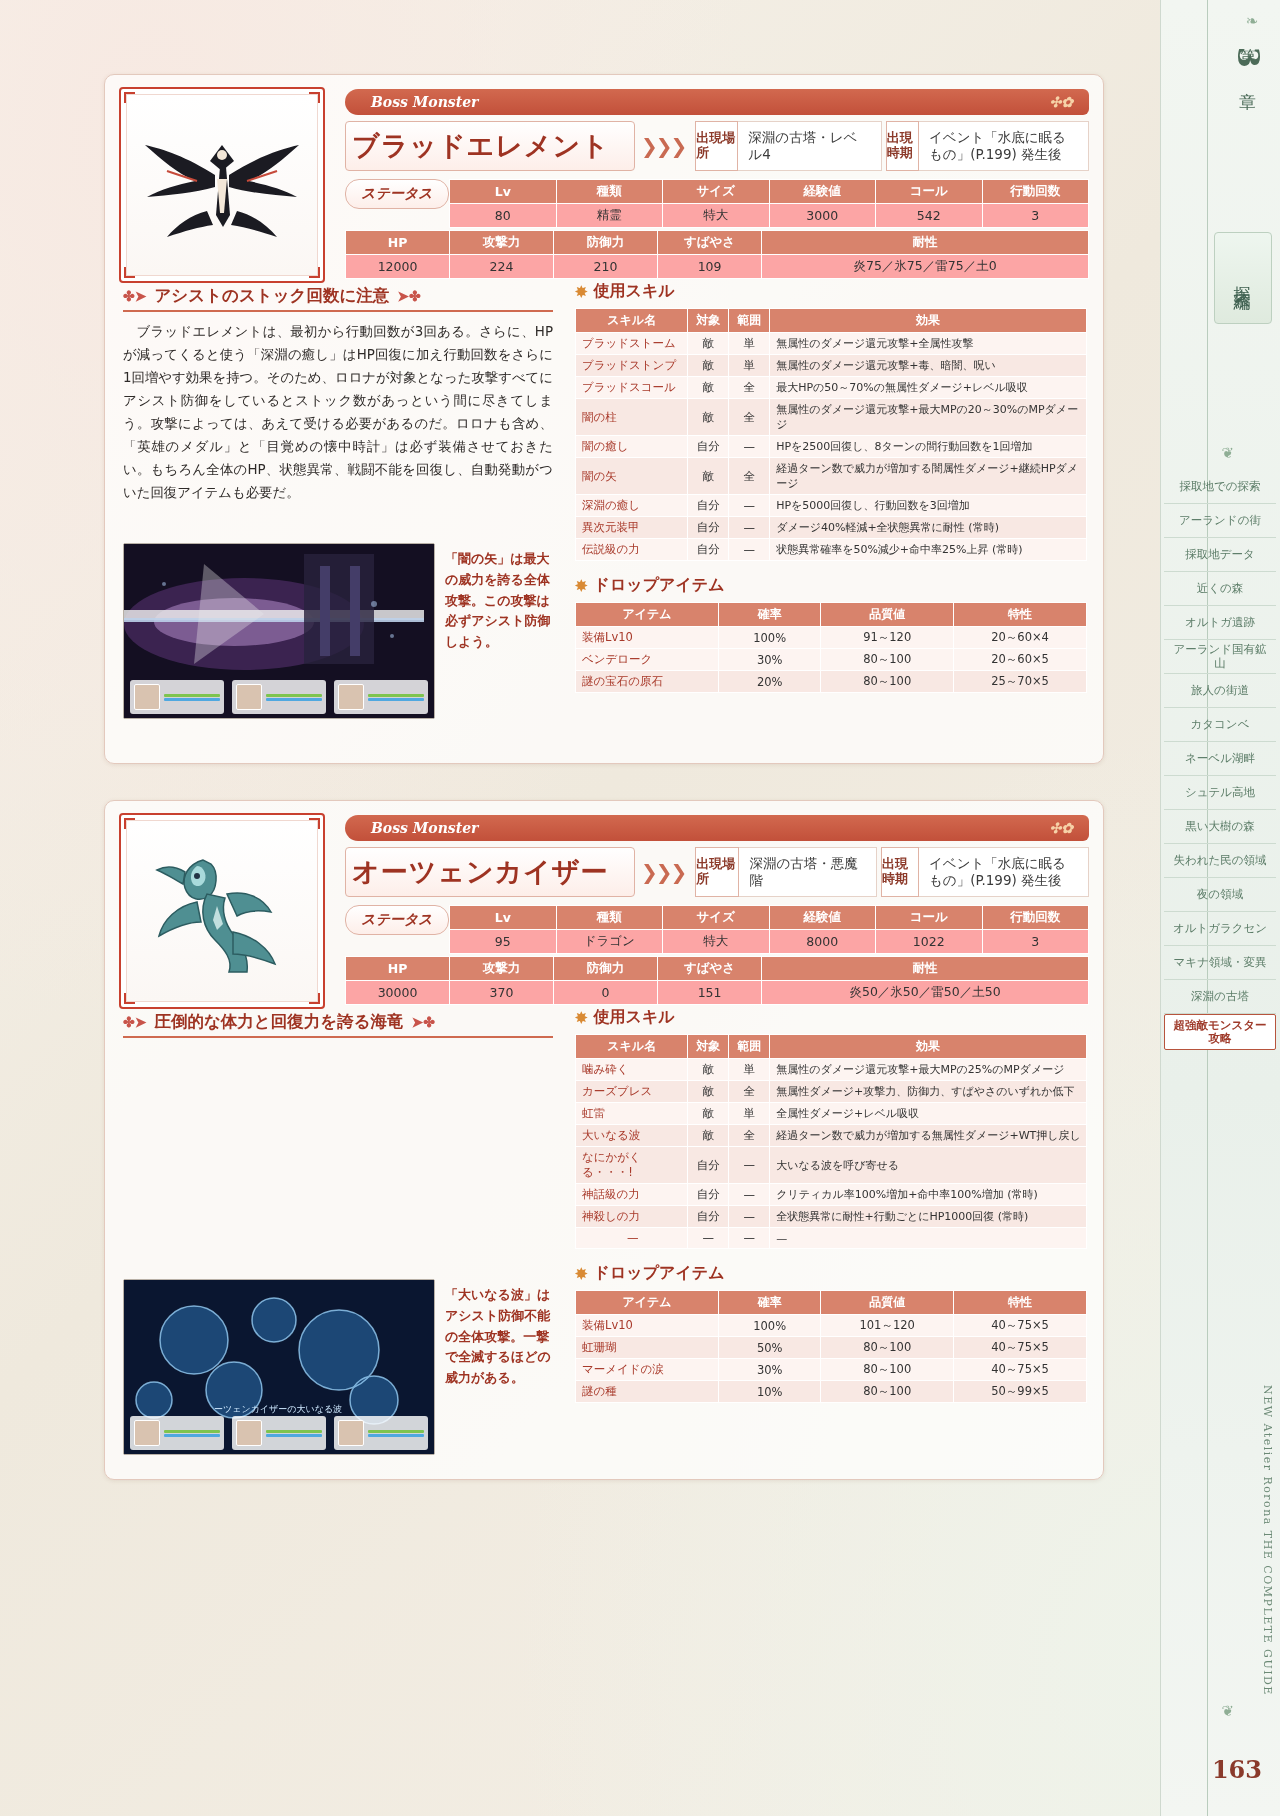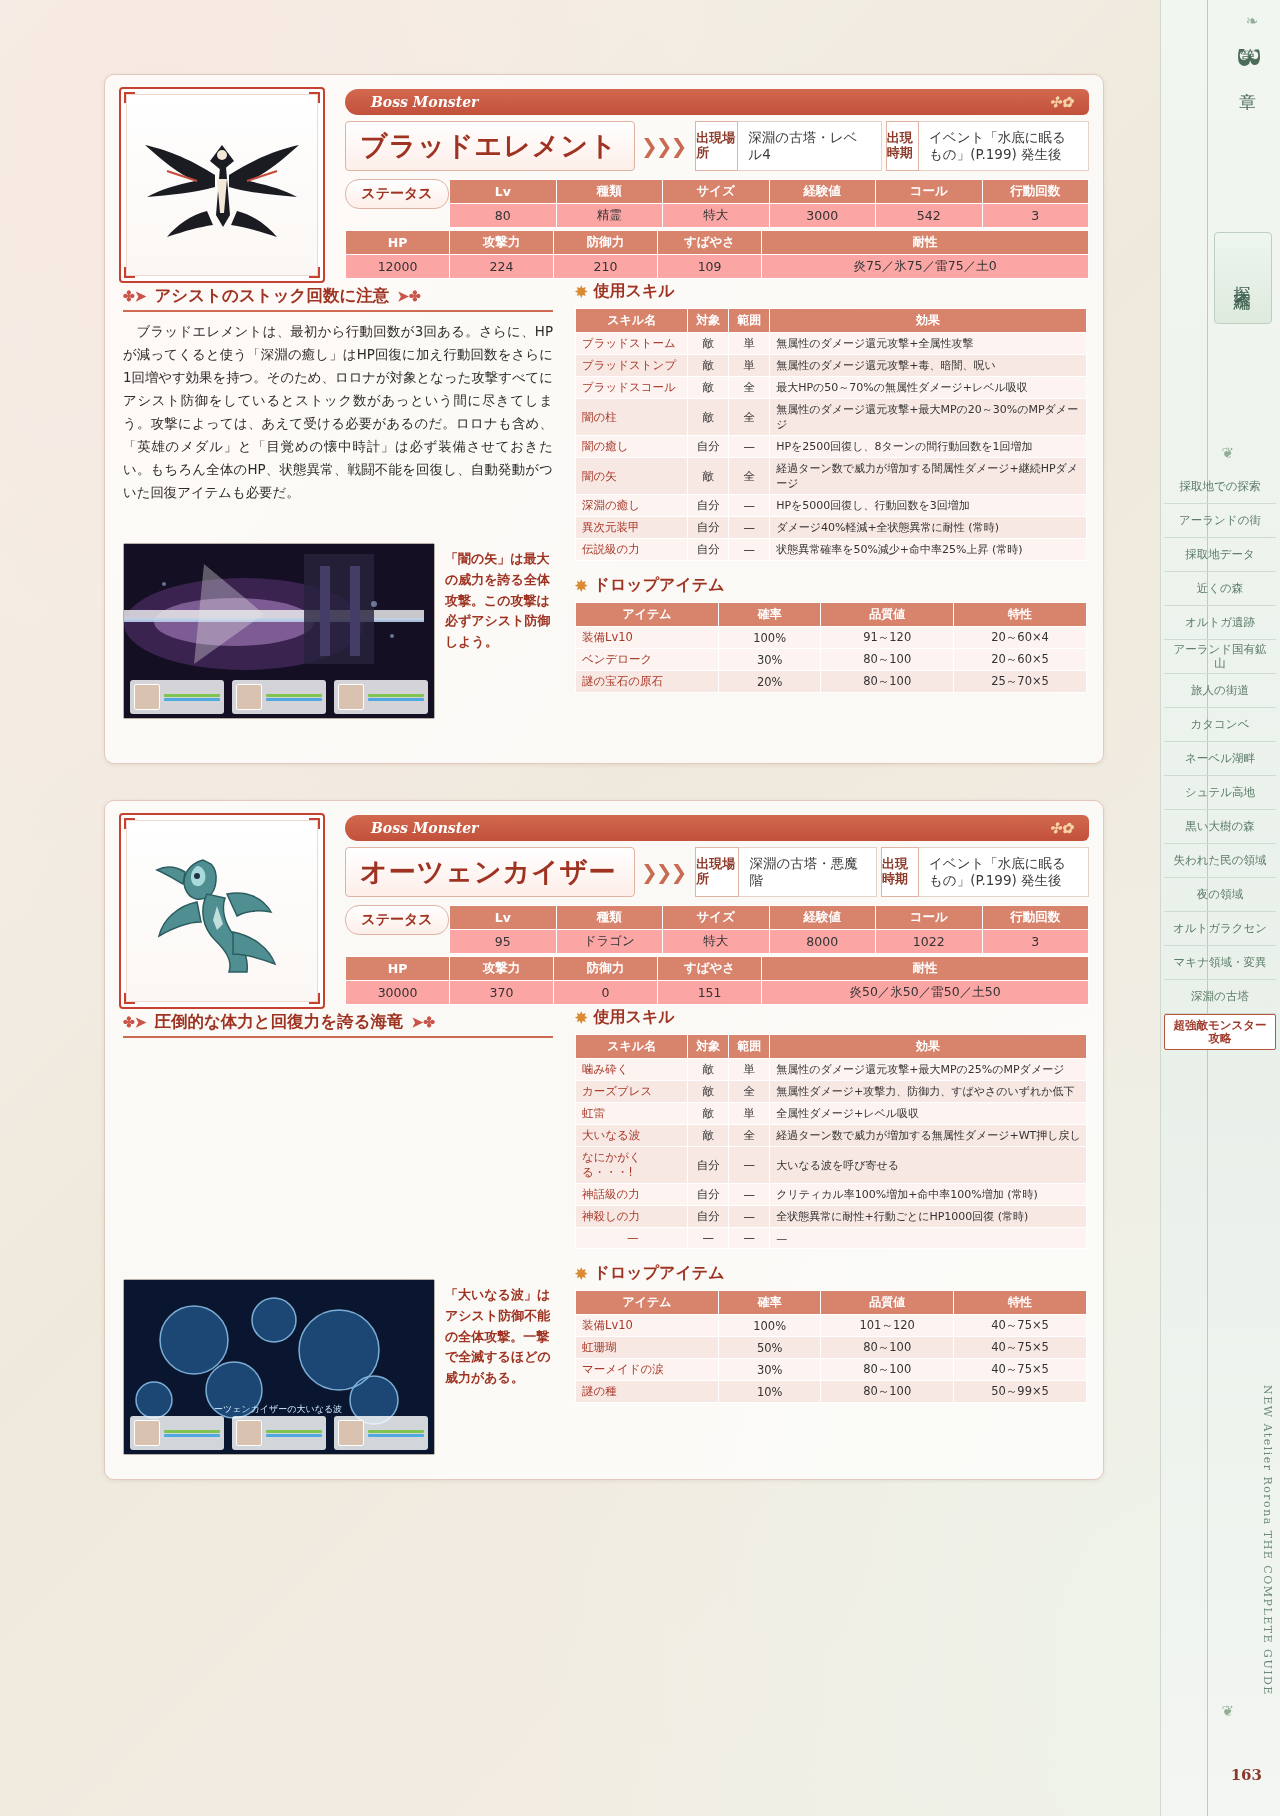--- a/index.html
+++ b/index.html
@@ -65,21 +65,21 @@
   .sb-item.active{
     background:#fff; border:1px solid #b7543d; color:#9e3a2a; font-weight:bold;
     height:36px; border-radius:2px;
   }
   .sb-foot{
     position:absolute; bottom:120px; right:6px; width:40px;
     writing-mode:vertical-rl; font-size:11px; letter-spacing:1.5px; color:#6c8a76;
     font-family:"DejaVu Serif", serif;
   }
   .page-no{
-    position:absolute; bottom:32px; right:18px; font-size:15px; font-weight:bold;
+    position:absolute; bottom:32px; right:18px; font-size:24px; font-weight:bold;
     color:#8a3a2b; font-family:"DejaVu Serif", serif;margin-left:11px;
   }
   .orn{ color:#8fae95; font-size:15px; }
   .orn-top{ position:absolute; top:12px; right:22px; }
   .orn-mid{ position:absolute; top:444px; right:46px; }
   .orn-low{ position:absolute; bottom:96px; right:46px; }
 
   
   .card{
     position:absolute; left:104px; width:1000px;
@@ -119,21 +119,21 @@
   .boss-bar .leaf{ margin-left:auto; margin-right:16px; color:#f6d2a8; font-size:14px; }
 
   .name-row{
     position:absolute; left:240px; top:46px; right:14px; height:50px;
     display:flex; align-items:stretch;
   }
   .mon-name{
     flex:0 0 290px;
     background:linear-gradient(to bottom,#ffffff,#fdeee9);
     border:1px solid #e0b3a5; border-radius:4px;
-    display:flex; align-items:center; padding-left:14px;
+    display:flex; align-items:center; padding-left:6px;
     font-size:27px; font-weight:bold; color:#9e3322;
     font-family:"DejaVu Serif", serif;
     letter-spacing:1px;
   }
   .chev{ display:flex; align-items:center; color:#c96a52; font-size:20px; margin:0 6px; letter-spacing:-2px;}
   .kv{
     display:flex; align-items:stretch; margin-left:4px;
   }
   .kv .k{
     background:#fff; border:1px solid #e0b3a5;
@@ -152,20 +152,21 @@
   .status{
     position:absolute; left:240px; top:104px; right:14px;
   }
   .status .st-label{
     position:absolute; left:0; top:0; width:104px; height:30px;
     background:linear-gradient(to bottom,#fff,#fdeee9);
     border:1px solid #e0b3a5; border-radius:14px;
     display:flex; align-items:center; justify-content:center;
     font-size:14px; font-weight:bold; color:#9e3322;
     z-index:2;
+    font-style:italic;
   }
   table.grid{ border-collapse:collapse; width:100%; table-layout:fixed; }
   table.grid th, table.grid td{
     border:1px solid #fff;
     font-size:12.5px;
     padding:3px 2px;
     text-align:center;
   }
   table.grid th{
     background:#d8836c; color:#fff; font-weight:bold;

